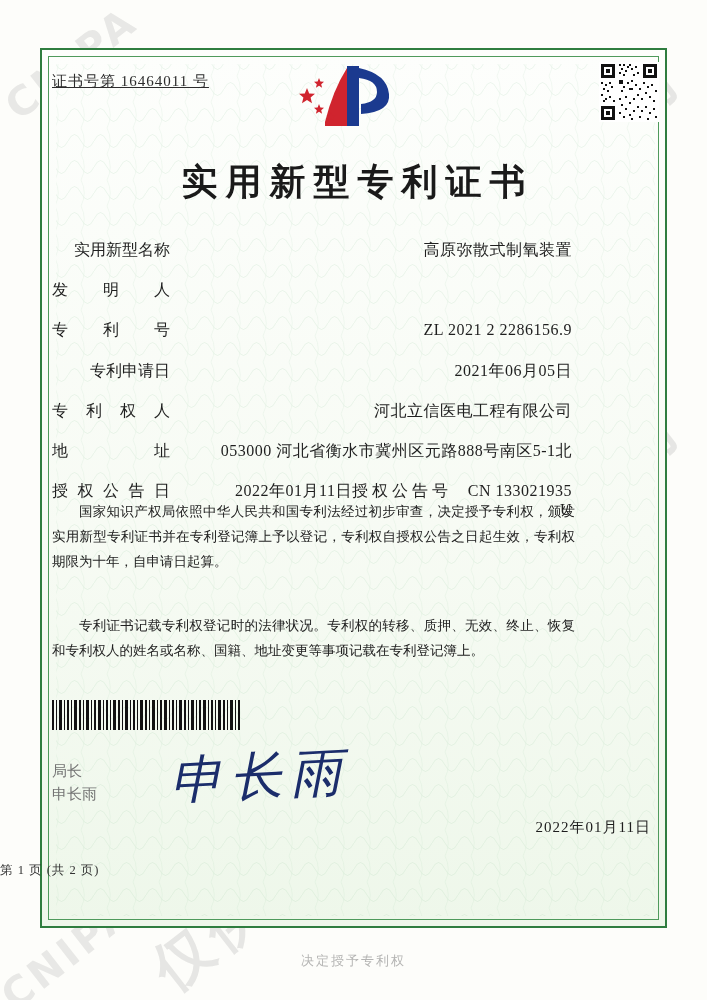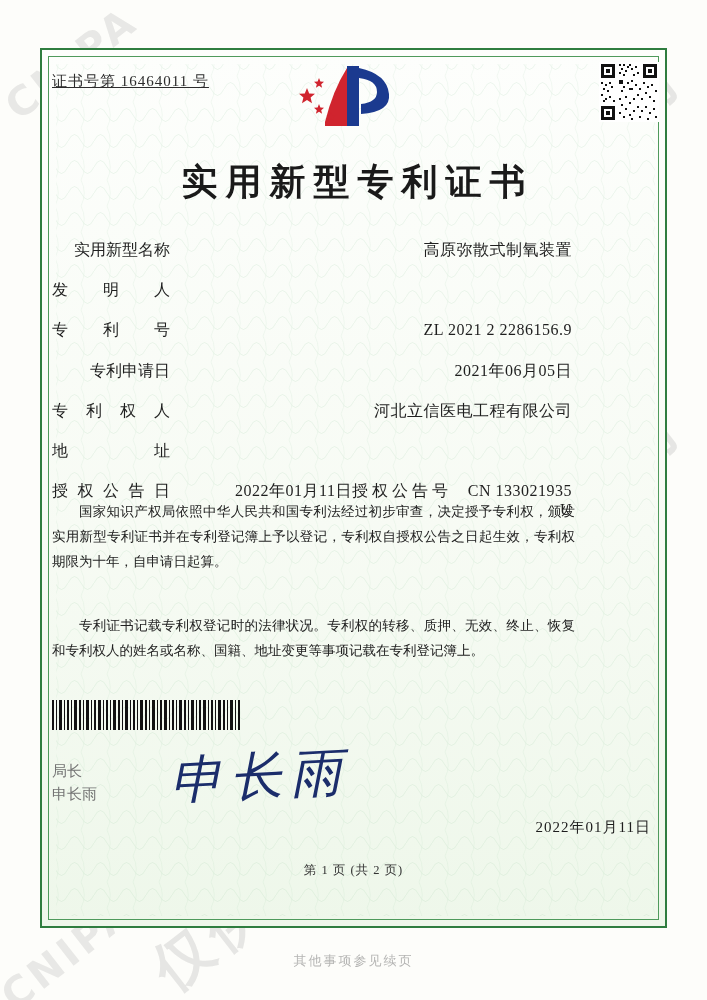--- a/index.html
+++ b/index.html
@@ -174,21 +174,20 @@
   .sig-date {
     position: absolute;
     right: 56px; top: 818px;
     font-size: 15px;
     color: #1d1d1d;
     letter-spacing: 1px;
   }
   .page-no {
     position: absolute;
     left: 0; right: 0; top: 862px;
-    text-align: center;
     font-size: 12.5px;
     color: #333;
     letter-spacing: 1px;
   }
 
   
   .footnote {
     position: absolute;
     left: 0; right: 0; top: 952px;
     text-align: center;
@@ -358,20 +357,21 @@
           <span>人</span>
         </div>
       <div class="val">河北立信医电工程有限公司</div>
     </div>
 
     <div class="row">
       <div class="lbl spread">
           <span>地</span>
           <span>址</span>
         </div>
+      <div class="val">053000 河北省衡水市冀州区元路888号南区5-1北</div>
     </div>
 
     <div class="row row-two">
       <div class="half first">
         <div class="lbl2">
             <span>授</span>
             <span>权</span>
             <span>公</span>
             <span>告</span>
             <span>日</span>
@@ -453,15 +453,15 @@
 
   <div class="sig-label">
     <div>局长</div>
     <div>申长雨</div>
   </div>
   <div class="sig-script">申长雨</div>
   <div class="sig-date">2022年01月11日</div>
 
   <div class="page-no">第 1 页 (共 2 页)</div>
 
-  <div class="footnote">其他事项参见续页</div>
+  <div class="footnote">决定授予专利权</div>
 
 </div>
 
 </body></html>

